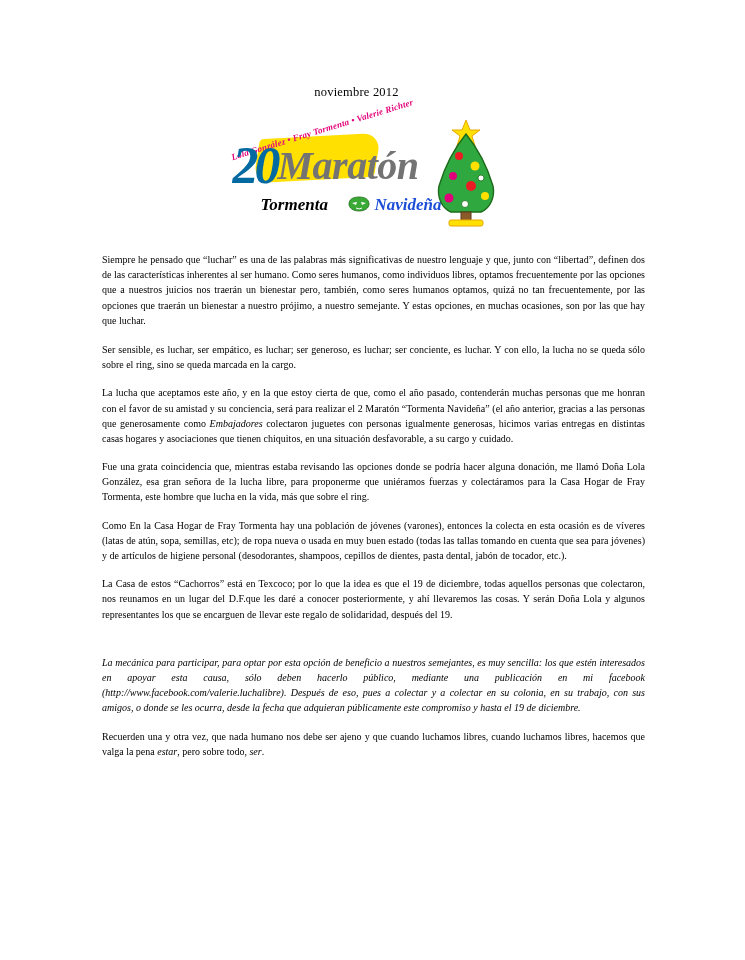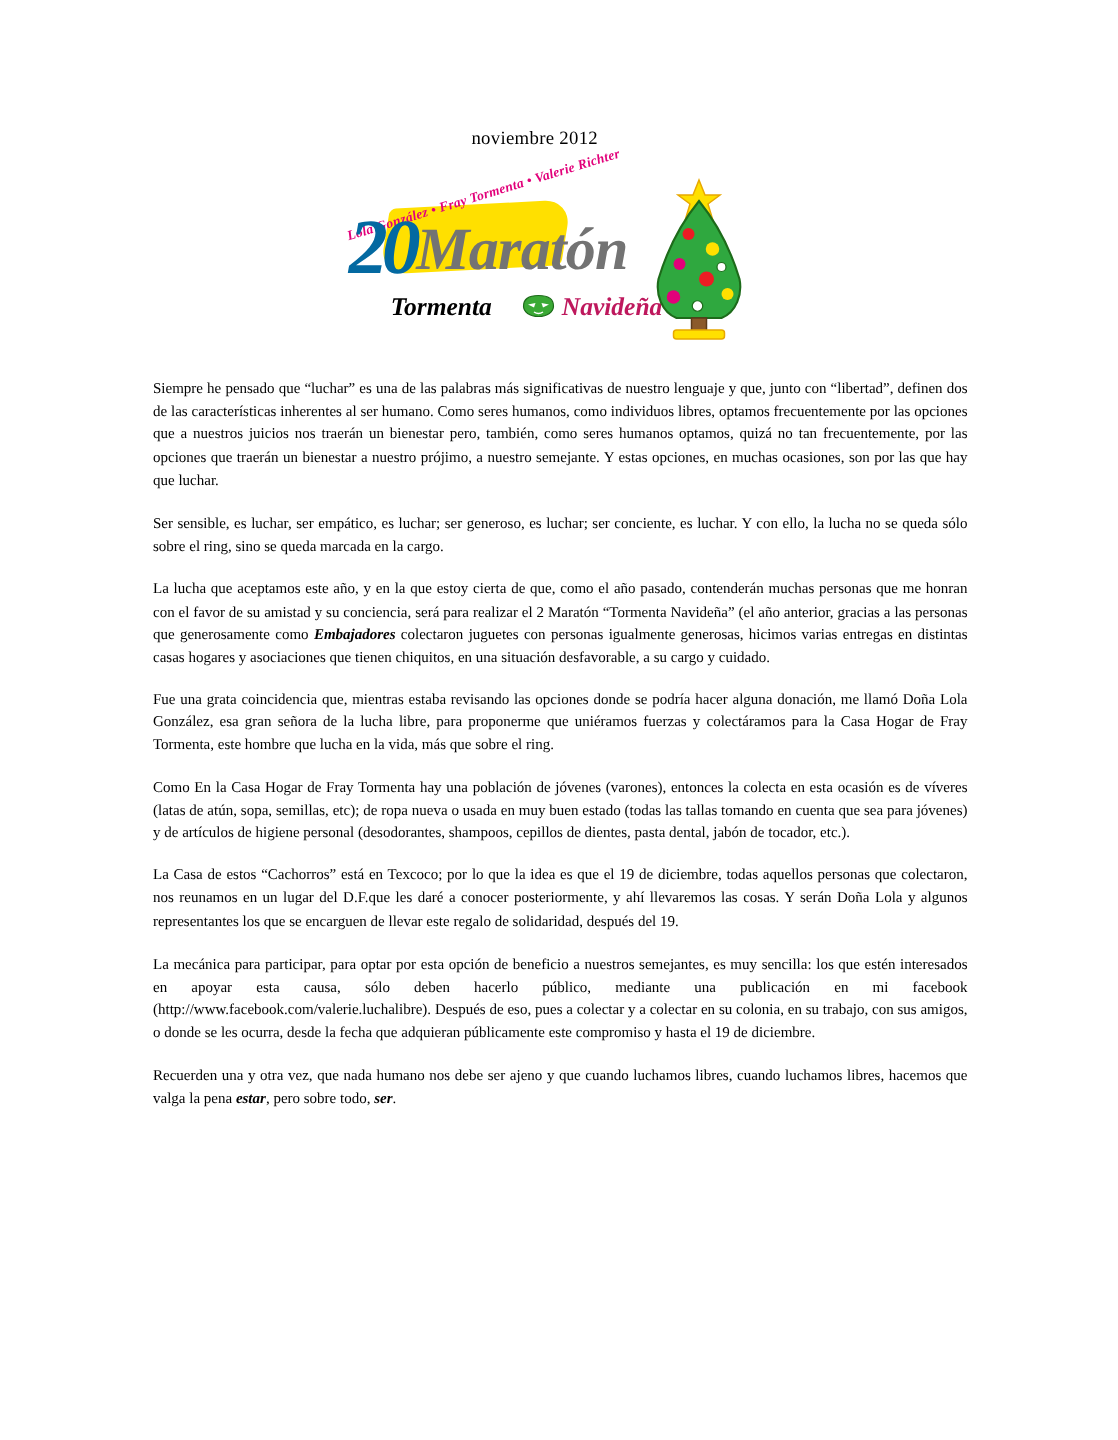--- a/index.html
+++ b/index.html
@@ -95,21 +95,21 @@
     line-height: 1;
   }
   .logo-navidena {
     position: absolute;
     left: 152px;
     top: 84px;
     font-family: "Liberation Serif", serif;
     font-weight: bold;
     font-style: italic;
     font-size: 17px;
-    color: #be185d;
+    color: #1d4ed8;
     line-height: 1;
   }
   .logo-mask {
     position: absolute;
     left: 124px;
     top: 84px;
     width: 24px;
     height: 16px;
   }
   .logo-tree {
@@ -139,22 +139,22 @@
   }
   p.para {
     text-align: justify;
     font-family: "Liberation Serif", serif;
     font-size: 10px;
     line-height: 1.52;
     margin: 0 0 13px 0;
     text-indent: 0;
   }
   p.para.first { margin-bottom: 14px; }
-  p.gap { margin-top: 14px; }
-  .it { font-style: italic; font-weight: bold; }
+  p.gap { margin-top: 33px; font-style: italic; }
+  .it { font-style: italic; }
 </style>
 </head>
 <body>
 
 <div class="page">
 
   <div class="date-line">noviembre 2012</div>
 
   <div class="logo-wrap">
     <div class="logo">

